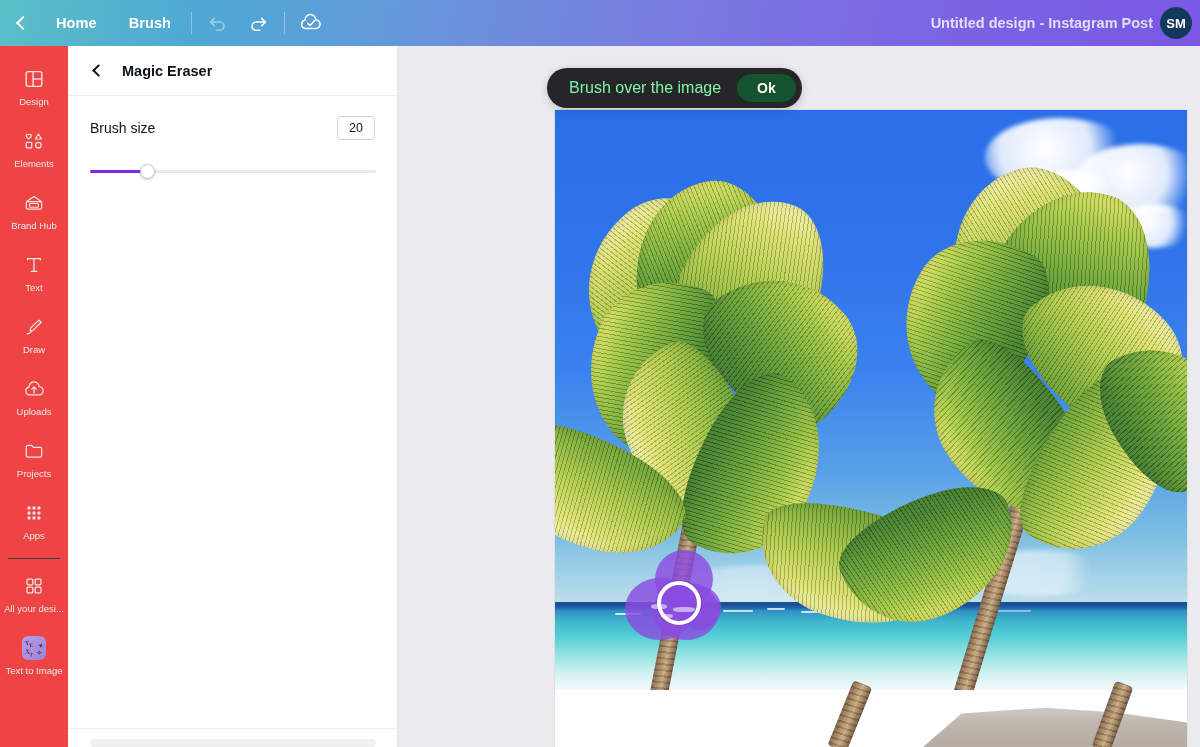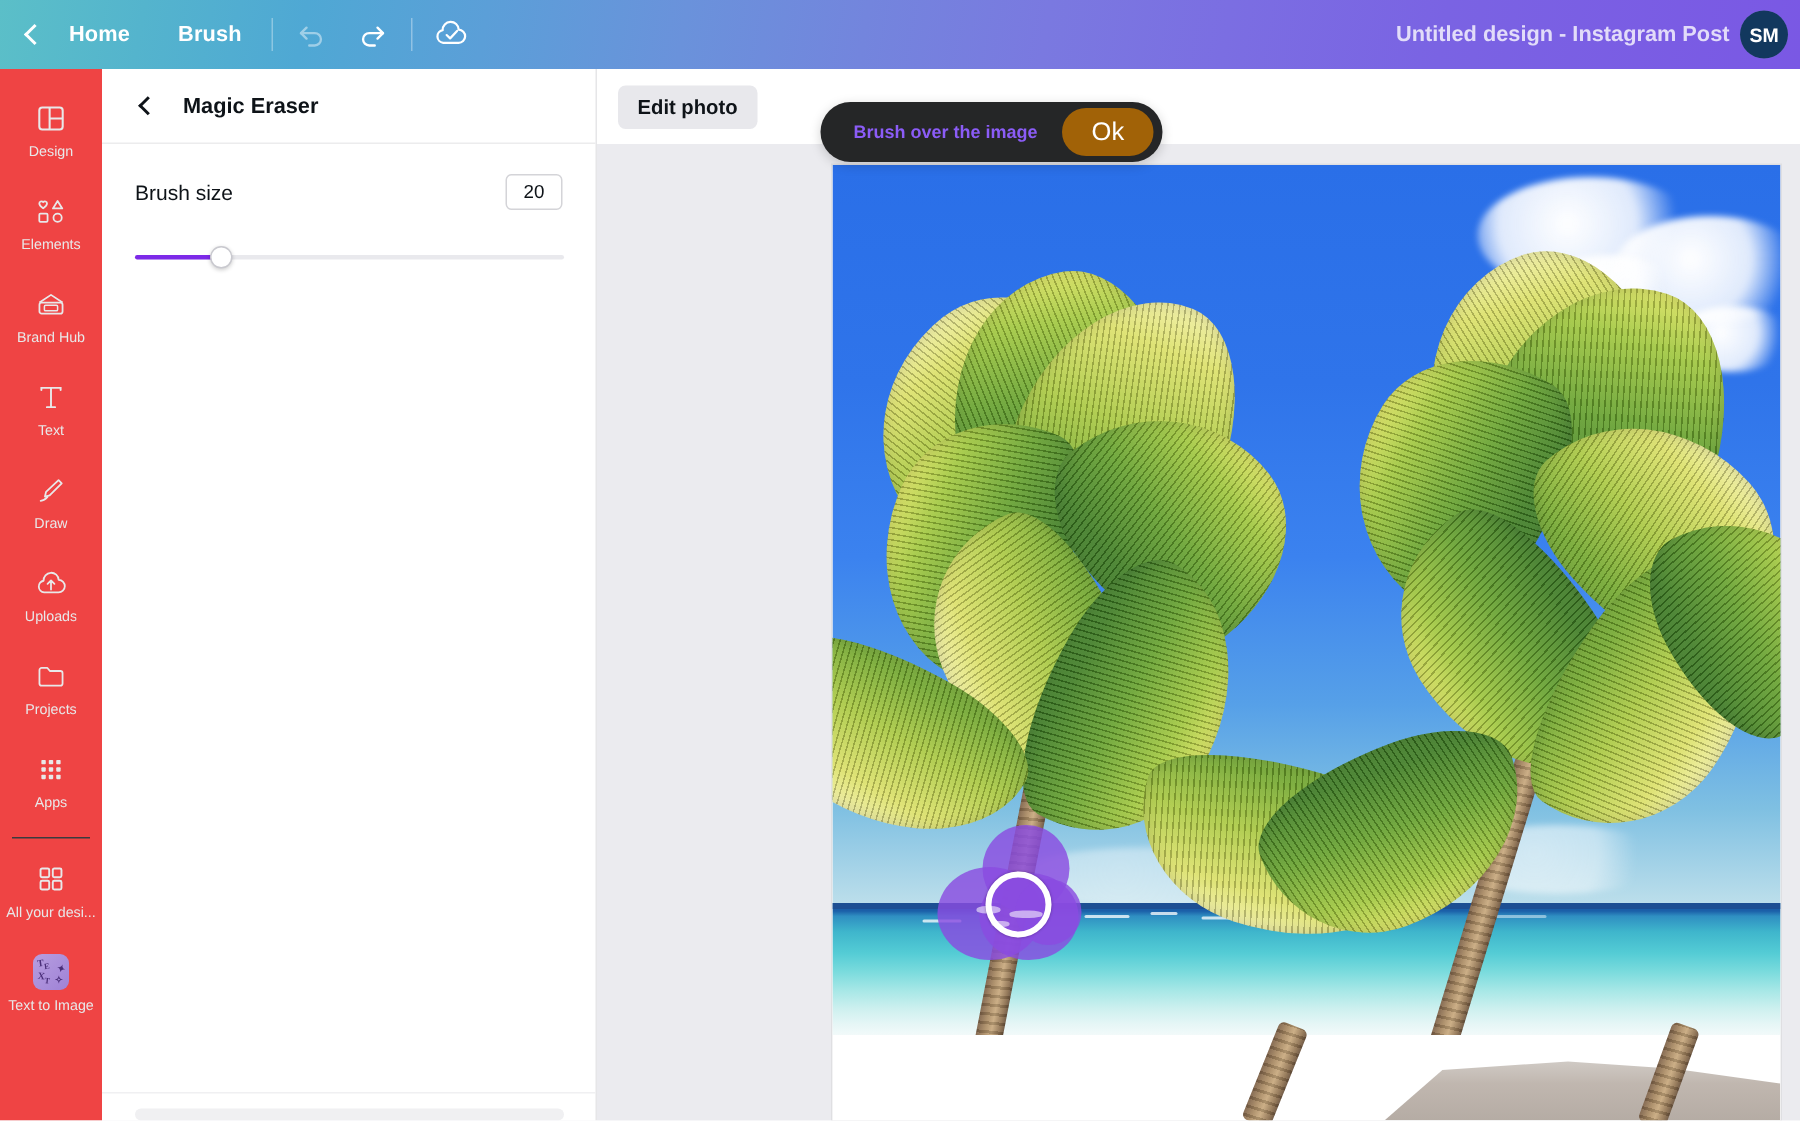--- a/index.html
+++ b/index.html
@@ -18,21 +18,21 @@
     width: 1200px; height: 46px;
     background: linear-gradient(100deg,
         #5bbfc8 0%, #54b4cd 8%, #4fa8d4 17%,
         #5b9fd8 27%, #6a92db 38%, #7385dd 48%,
         #7a79e0 58%, #7b6ee2 68%, #7a63e3 80%, #7a58e4 100%);
     display: flex; align-items: center;
     z-index: 40;
   }
   .tb-left { display: flex; align-items: center; height: 100%; }
   .tb-item {
-    display: flex; align-items: center; gap: 12px;
+    display: flex; align-items: center; gap: 22px;
     height: 100%;
     padding: 0 14px;
     color: #ffffff;
     font-size: 14.5px; font-weight: bold;
     letter-spacing: .1px;
     cursor: pointer; user-select: none;
     white-space: nowrap;
   }
   .tb-item.home { padding-left: 18px; padding-right: 18px; }
   .chev-back {
@@ -220,27 +220,27 @@
     top: 68px; left: 547px;
     height: 40px;
     background: #252627;
     border-radius: 20px;
     display: flex; align-items: center;
     padding: 0 6px 0 22px; gap: 16px;
     z-index: 60;
     box-shadow: 0 2px 8px rgba(0,0,0,.18);
   }
   .tooltip-text {
-    color: #8b5cf6; font-size: 12px; font-weight: bold;
+    color: #86efac; font-size: 16px; font-weight: normal;
     white-space: nowrap;
   }
   .tooltip-ok {
-    background: #a16207; border-radius: 16px;
+    background: #14532d; border-radius: 16px;
     padding: 6px 20px;
-    color: #ffffff; font-size: 17px; font-weight: normal;
+    color: #ffffff; font-size: 14px; font-weight: bold;
     cursor: pointer; user-select: none;
   }
 
   
   .canvas-wrap {
     position: absolute;
     top: 64px; left: 157px;
     width: 632px; height: 637px;
     background: #ffffff;
     box-shadow: 0 0 0 1px rgba(0,0,0,.05);
@@ -542,23 +542,20 @@
         <div class="slider-thumb" style="left: 20%;"></div>
       </div>
     </div>
 
     <div class="panel-foot-divider"></div>
     <div class="panel-foot-bar"></div>
   </div>
 
   <div class="workspace">
 
-    <div class="ws-toolbar">
-      <div class="edit-photo-btn">Edit photo</div>
-    </div>
 
     <div class="canvas-wrap">
 
       <div class="photo">
         <div class="sky"></div>
 
         <div class="cloud" style="left:430px; top:8px;  width:150px; height:78px;"></div>
         <div class="cloud" style="left:520px; top:34px; width:130px; height:72px;"></div>
         <div class="cloud" style="left:470px; top:60px; width:96px;  height:50px;"></div>
         <div class="cloud" style="left:560px; top:94px; width:80px;  height:44px;"></div>

